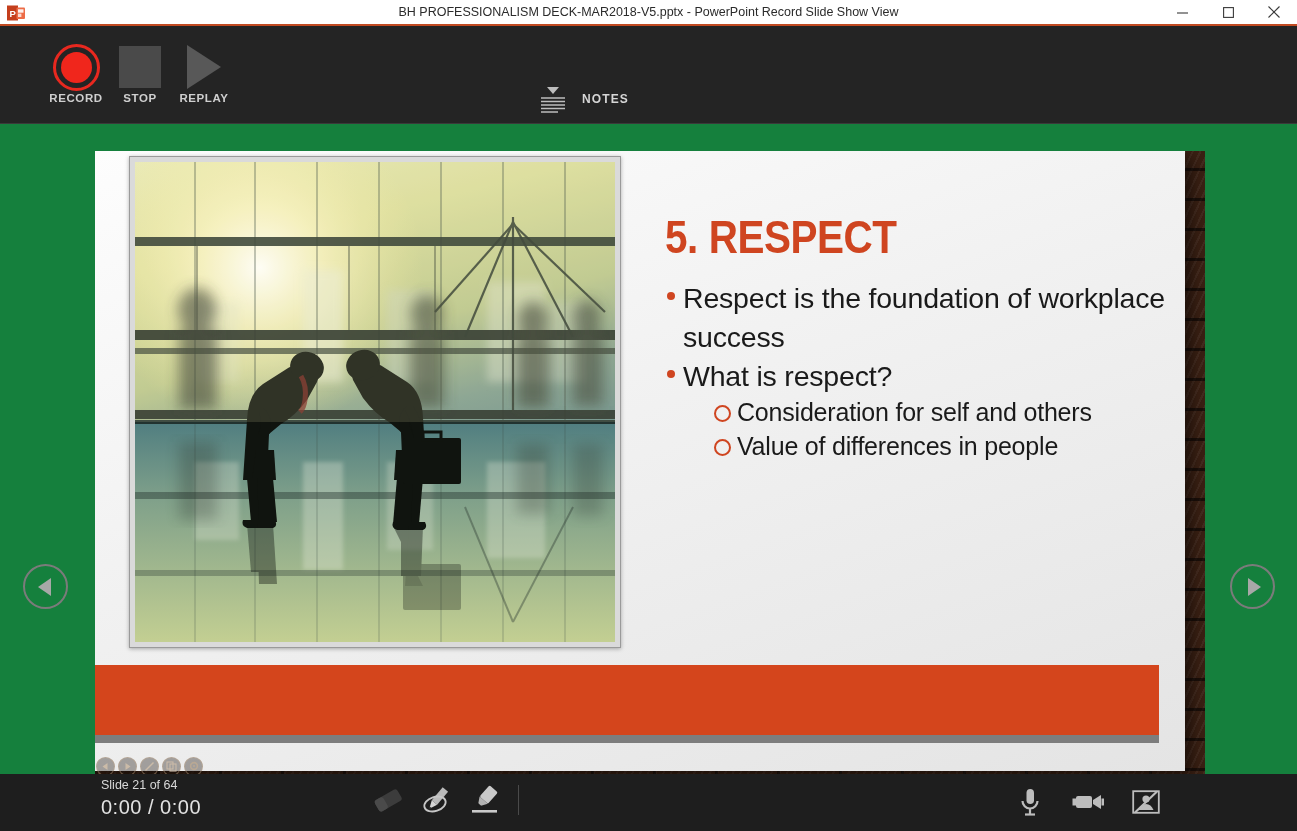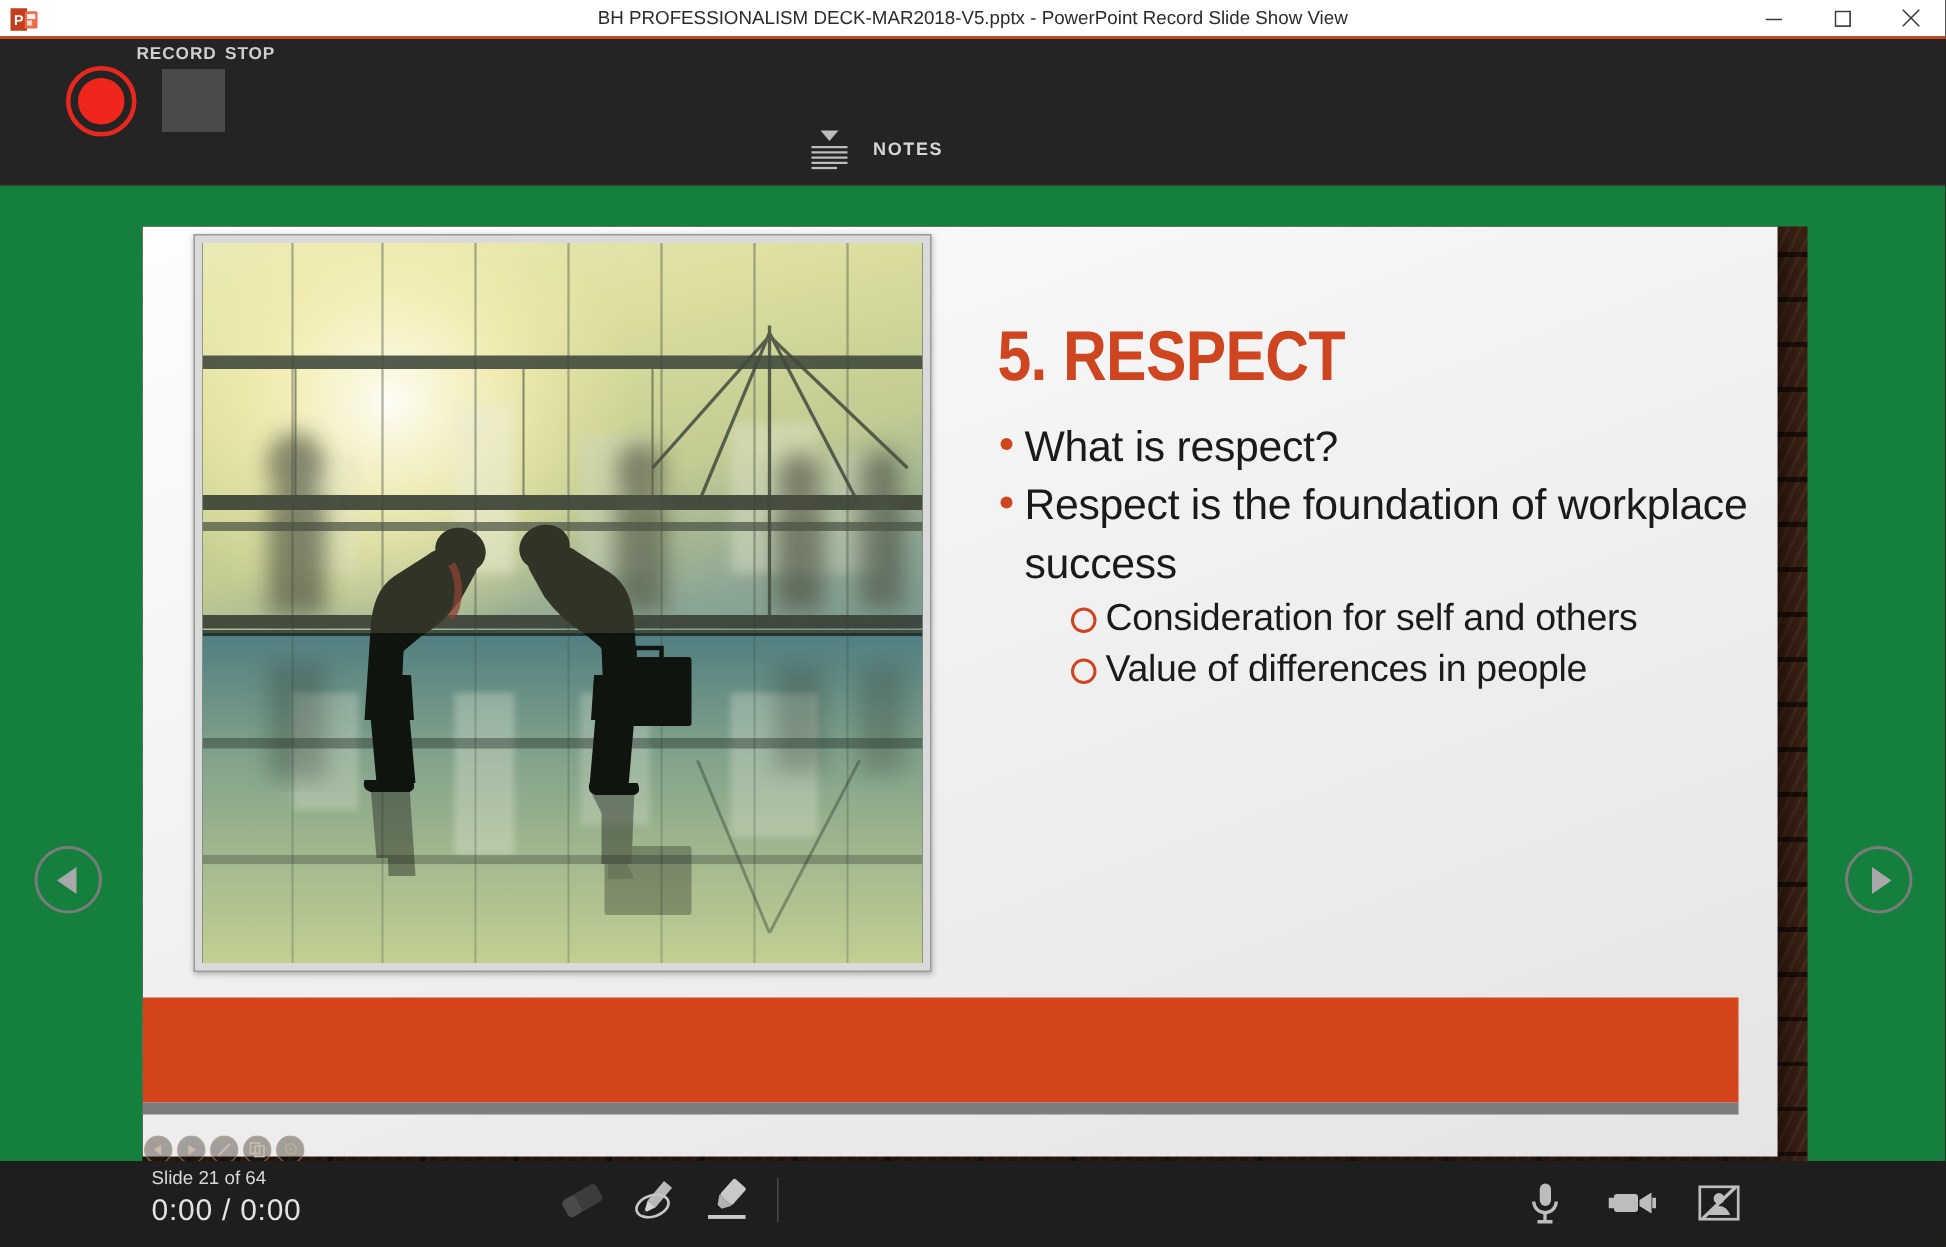--- a/index.html
+++ b/index.html
@@ -37,21 +37,21 @@
   .wincontrol svg { display: block; }
 
   
   .toolbar {
     position: absolute; left: 0; top: 26px; width: 1297px; height: 98px;
     background: #242424;
     border-bottom: 1px solid #3a3a3a;
   }
   .tool-left { position: absolute; left: 44px; top: 10px; display: flex; align-items: flex-start; }
   .tool-btn {
-    width: 64px; display: flex; flex-direction: row; 
+    width: 64px; display: flex; flex-direction: column; align-items: center;
     cursor: default; user-select: none;
   }
   .tool-glyph { height: 62px; display: flex; align-items: center; justify-content: center; }
   .tool-label {
     font-size: 11.5px; letter-spacing: .6px; color: #cfcfcf; font-weight: bold;
     font-family: "Liberation Sans", sans-serif; margin-top: -6px;
   }
   .rec-outer {
     width: 47px; height: 47px; border-radius: 50%;
     border: 3px solid #e8281f; display: flex; align-items: center; justify-content: center;
@@ -249,20 +249,26 @@
               <div class="rec-inner"></div>
             </div>
         </div>
         <div class="tool-label">RECORD</div>
       </div>
       <div class="tool-btn">
         <div class="tool-glyph">
             <div class="stop-sq"></div>
           </div>
         <div class="tool-label">STOP</div>
+      </div>
+      <div class="tool-btn">
+        <div class="tool-glyph">
+            <div class="replay-tri"></div>
+          </div>
+        <div class="tool-label">REPLAY</div>
       </div>
     </div>
 
     <div class="notes-group">
       <span class="notes-icon">
         <svg width="34" height="34" viewBox="0 0 34 34">
           <polygon points="11,5 23,5 17,12" fill="#bdbdbd"></polygon>
           <g stroke="#bdbdbd" stroke-width="1.5">
             <line x1="5" y1="16" x2="29" y2="16"></line>
             <line x1="5" y1="19.5" x2="29" y2="19.5"></line>
@@ -443,22 +449,22 @@
               </g>
 
               <rect width="480" height="260" fill="#f6efb5" opacity=".14"></rect>
             </svg>
           </div>
         </div>
 
         <div class="slide-title">5. RESPECT</div>
 
         <div class="body-list">
+          <div class="lvl1">Respect is the foundation of workplace success</div>
           <div class="lvl1">What is respect?</div>
-          <div class="lvl1">Respect is the foundation of workplace success</div>
           <div class="lvl2">Consideration for self and others</div>
           <div class="lvl2">Value of differences in people</div>
         </div>
 
         <div class="orange-band"></div>
         <div class="gray-band"></div>
       </div>
     </div>
 
     <div class="show-ctrlbar">

